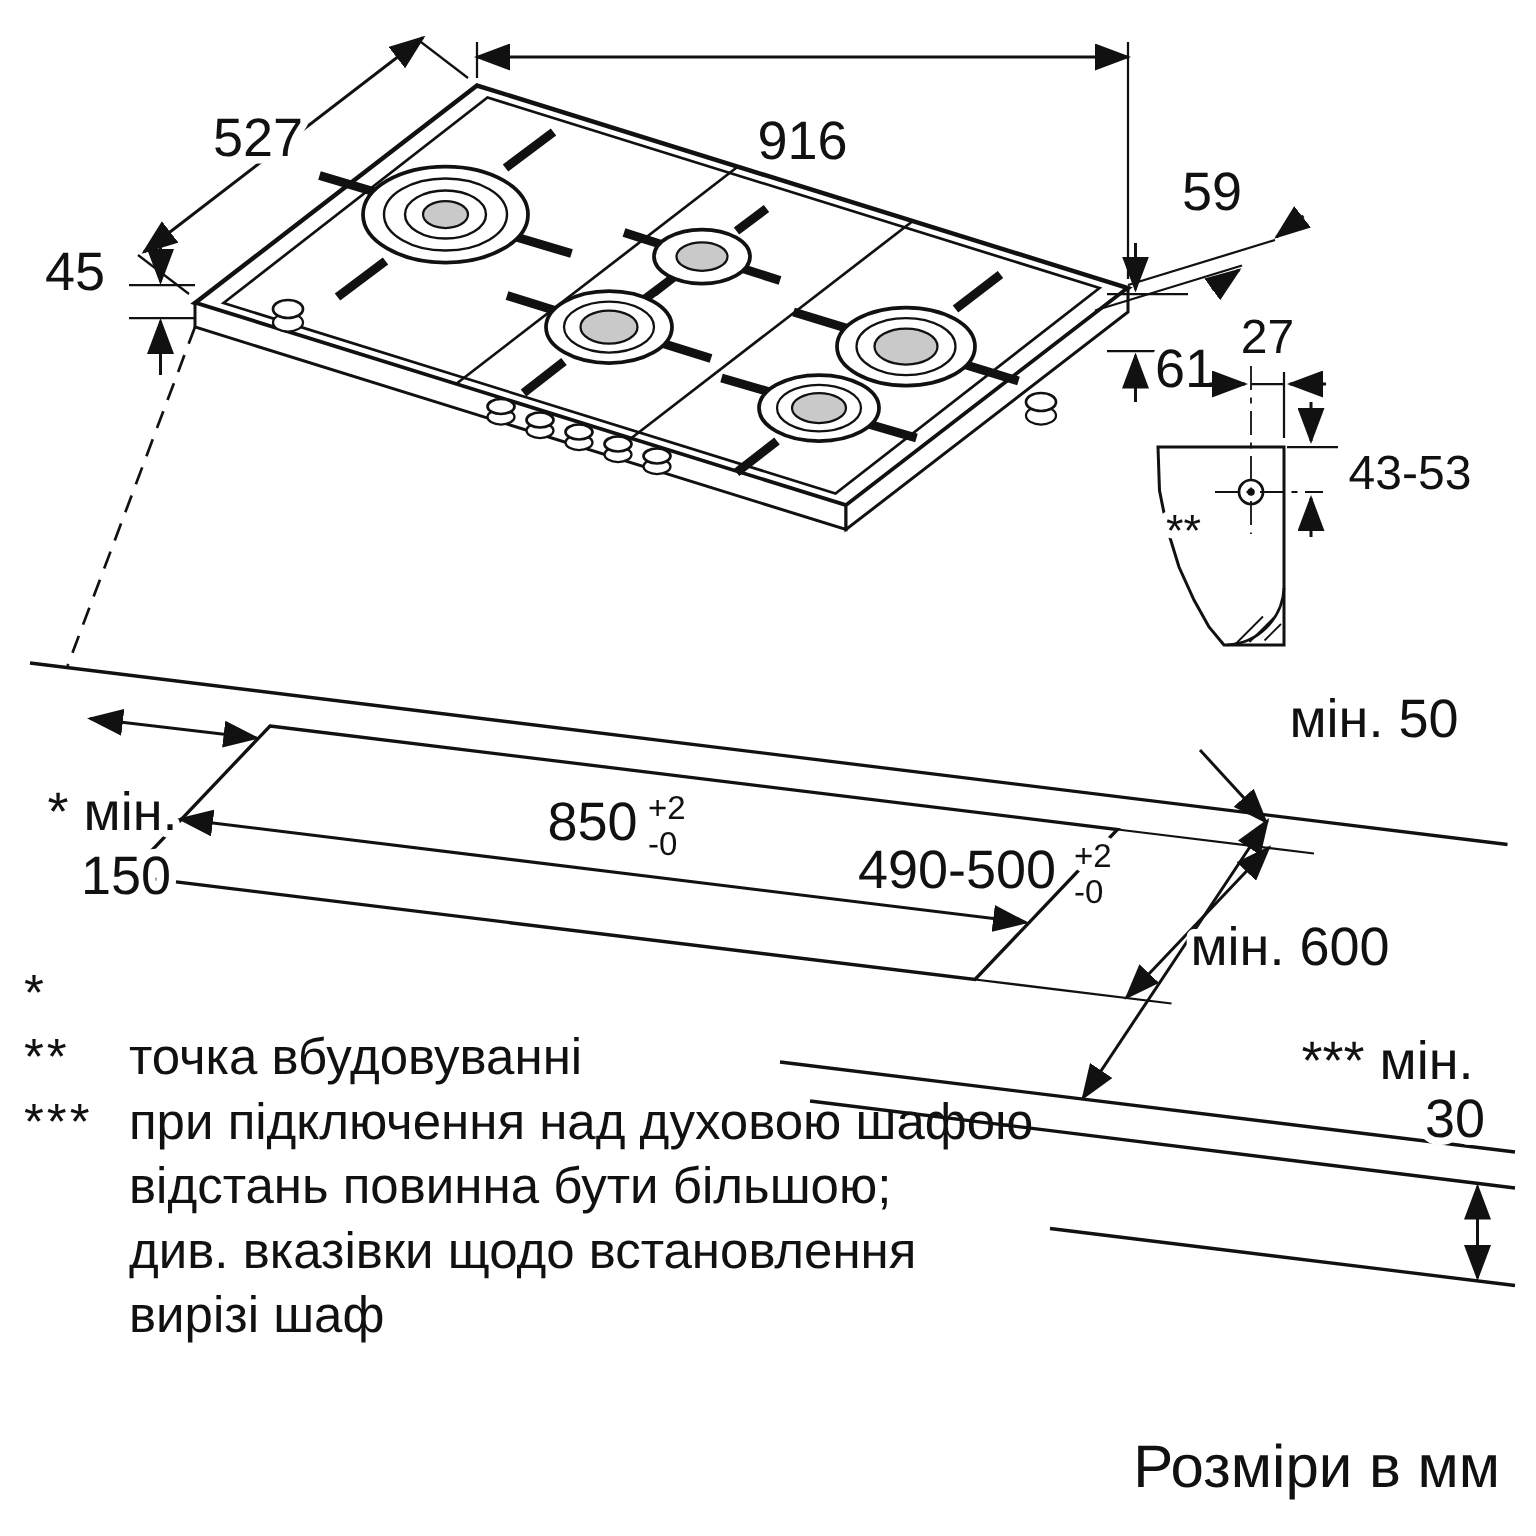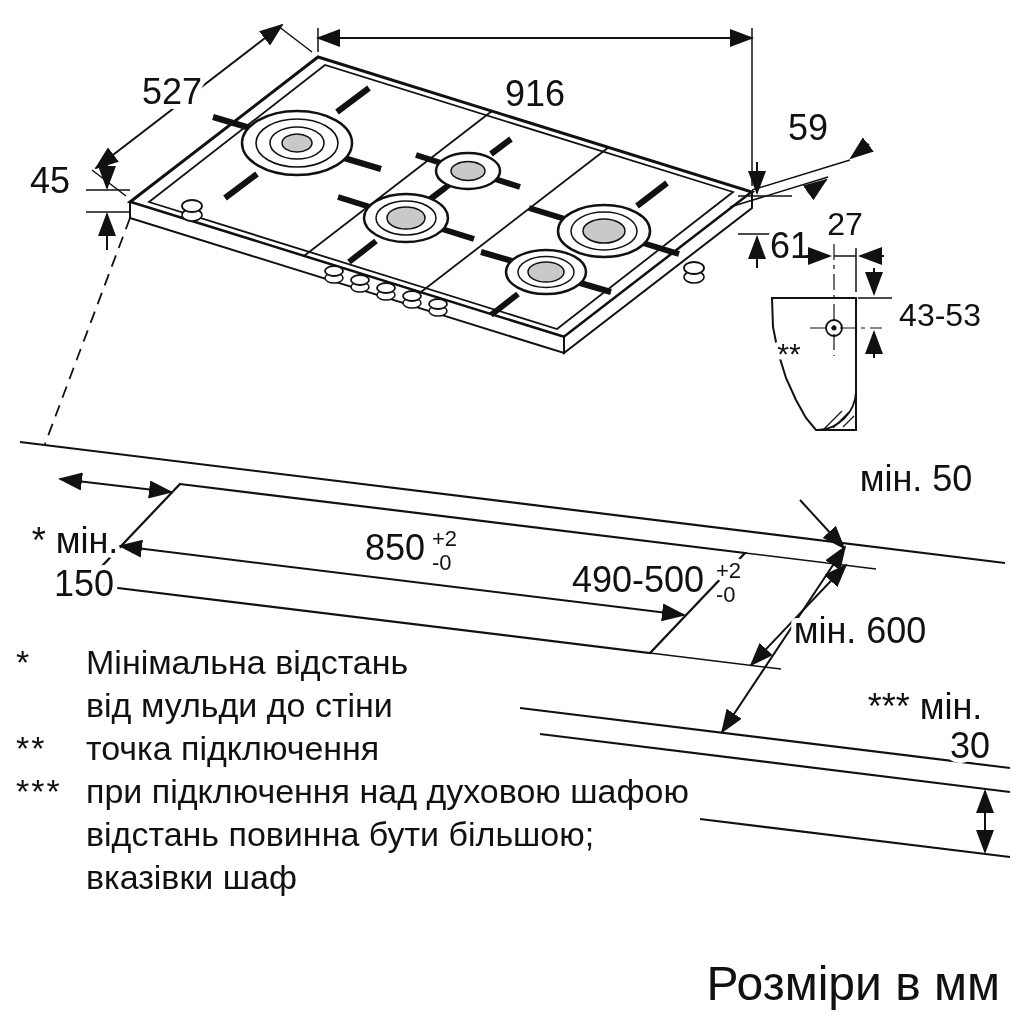--- a/index.html
+++ b/index.html
@@ -18,21 +18,21 @@
   .gfill{fill:#c9c9c9;}
   .sup{stroke:#111;stroke-width:6;fill:none;}
   .dim{stroke:#111;stroke-width:2;fill:none;}
   .dsh{stroke:#111;stroke-width:1.8;fill:none;stroke-dasharray:12 8;}
   .cl{stroke:#111;stroke-width:1.2;fill:none;stroke-dasharray:16 5 4 5;}
   .hatch{stroke:#111;stroke-width:1.2;fill:none;}
   .footnotes{position:absolute;left:16px;top:641px;font-size:34px;line-height:43px;}
   .fn{display:flex;}
   .fn-marker{width:70px;flex:none;letter-spacing:2px;}
   .fn-text div{white-space:nowrap;}
-  .units{position:absolute;right:24px;top:956px;font-size:48px;}
+  .units{position:absolute;right:24px;top:956px;font-size:40px;}
 </style>
 </head>
 <body>
 
 <div class="page">
 
 <svg width="1024" height="1024" viewBox="0 0 1024 1024">
   <defs>
     <marker id="mA" markerWidth="12" markerHeight="9" refX="11" refY="4.5" orient="auto">
       <path d="M0,0 L12,4.5 L0,9 z" fill="#111"></path>
@@ -211,36 +211,33 @@
       <path class="dim" d="M874,268 L874,294" marker-end="url(#mA)"></path>
       <path class="dim" d="M874,358 L874,332" marker-end="url(#mA)"></path>
       <text class="t32 halo" x="940" y="326" text-anchor="middle">43-53</text>
     </g>
   </g>
 </svg>
 
 <div class="footnotes">
   <div class="fn">
     <span class="fn-marker">*</span>
-    <div class="fn-text">
-      <div>Мінімальна відстань</div>
-      <div>від мульди до стіни</div>
-    </div>
   </div>
   <div class="fn">
     <span class="fn-marker">**</span>
     <div class="fn-text">
-      <div>точка підключення</div>
+      <div>точка вбудовуванні</div>
     </div>
   </div>
   <div class="fn">
     <span class="fn-marker">***</span>
     <div class="fn-text">
       <div>при підключення над духовою шафою</div>
       <div>відстань повинна бути більшою;</div>
-      <div>вказівки шаф</div>
+      <div>див. вказівки щодо встановлення</div>
+      <div>вирізі шаф</div>
     </div>
   </div>
 </div>
 
 <div class="units">Розміри в мм</div>
 
 </div>
 
 </body></html>

